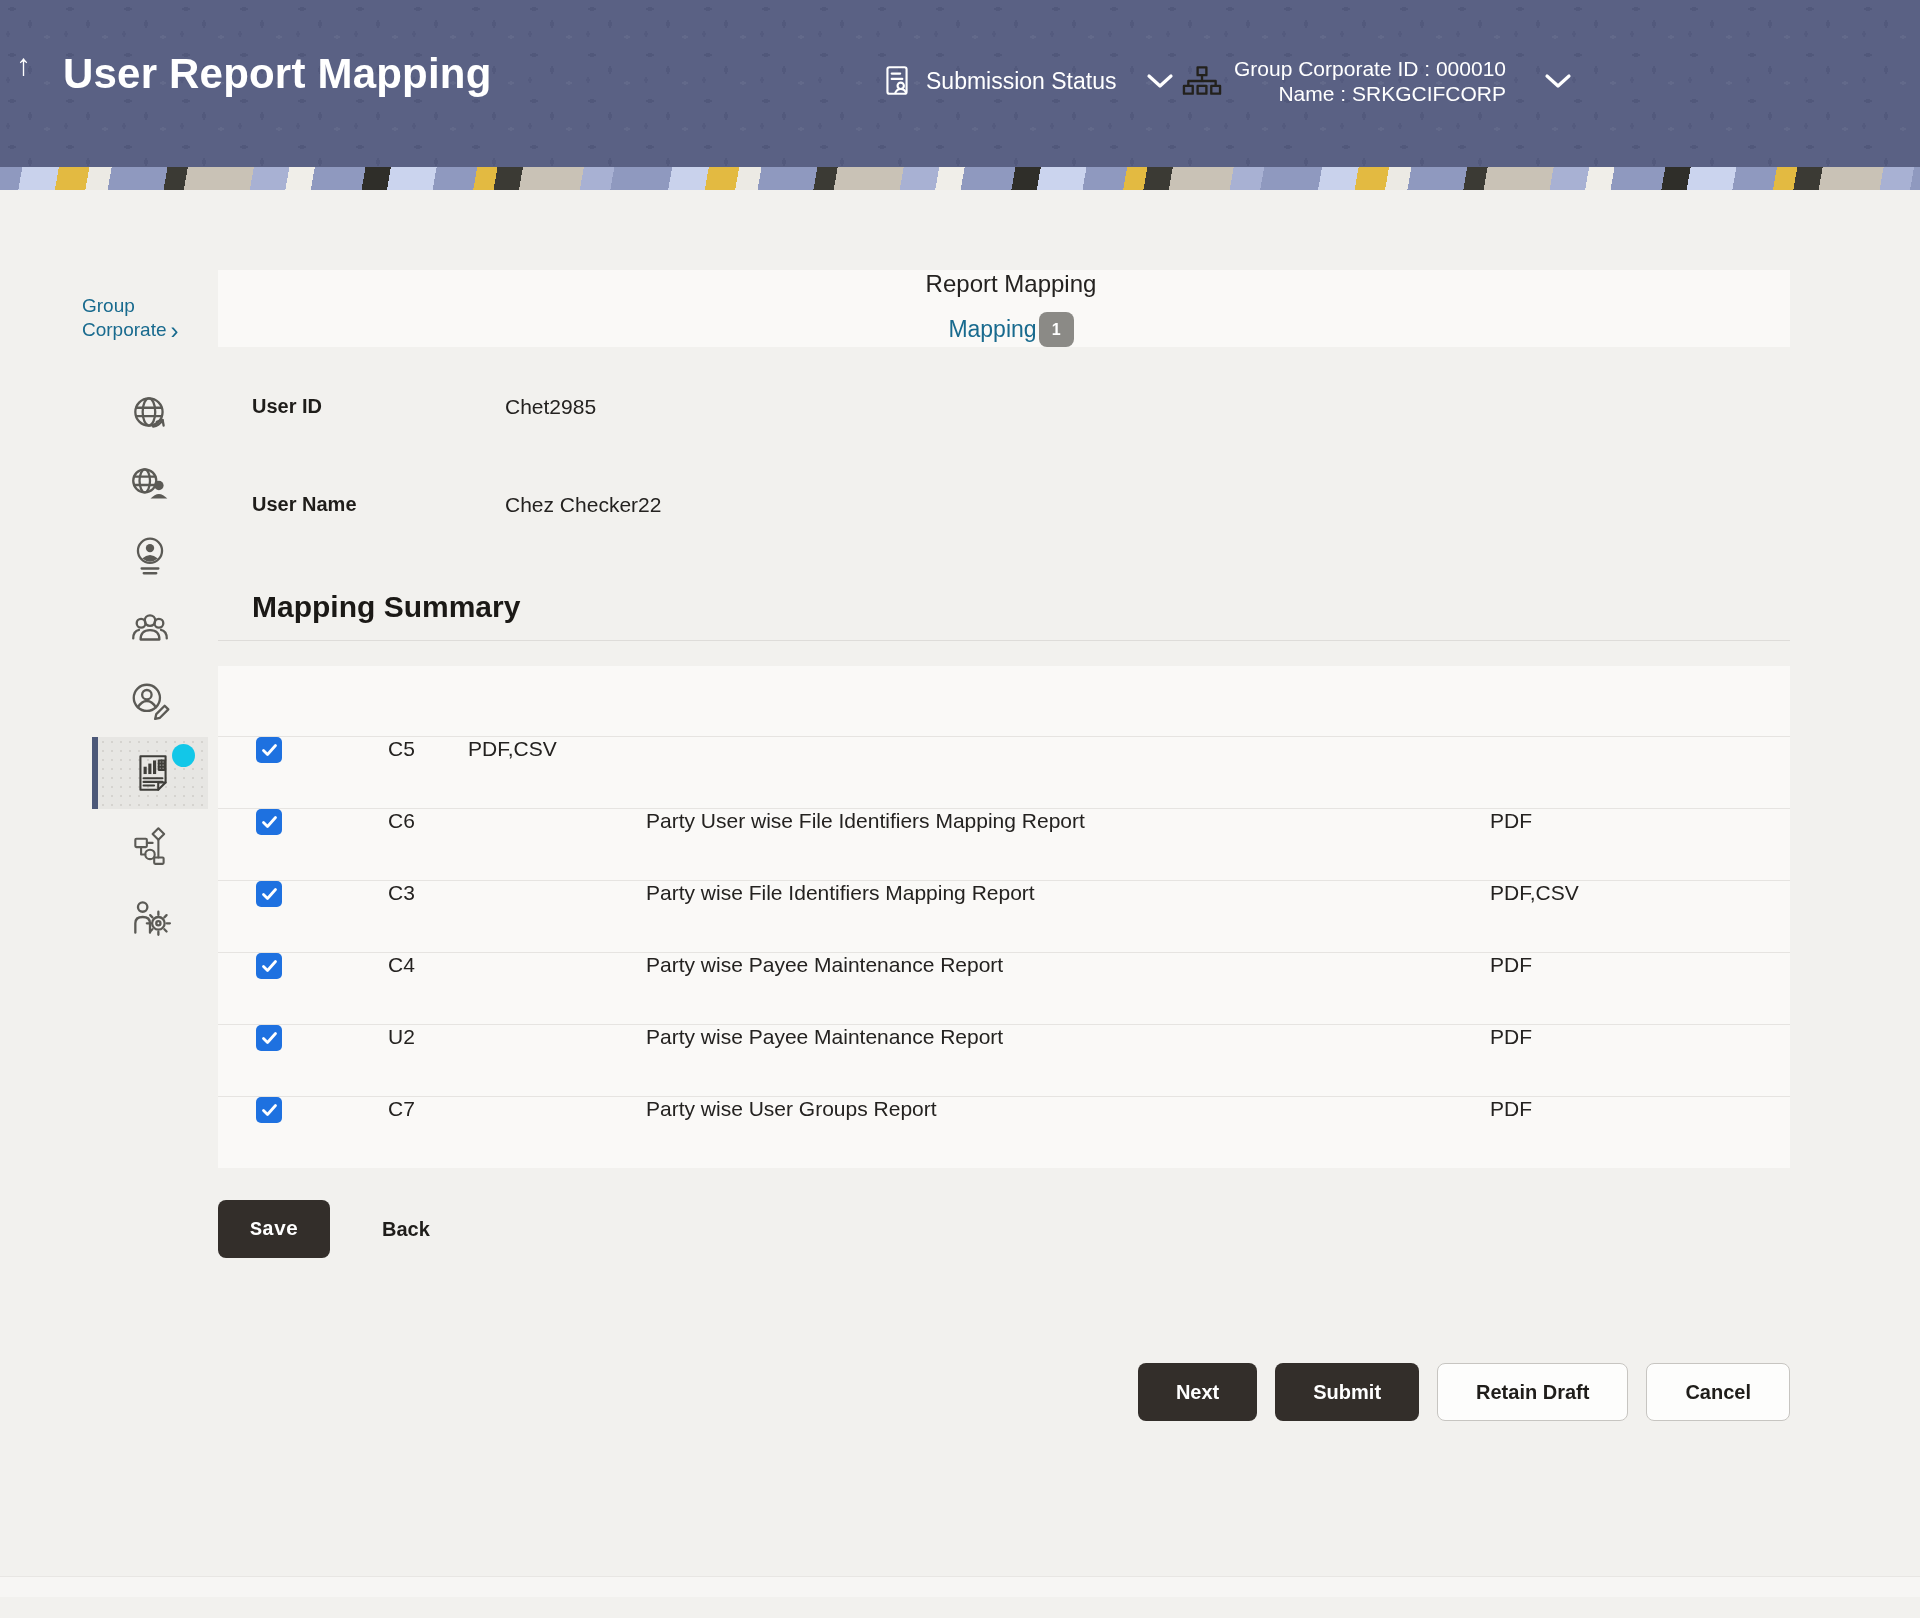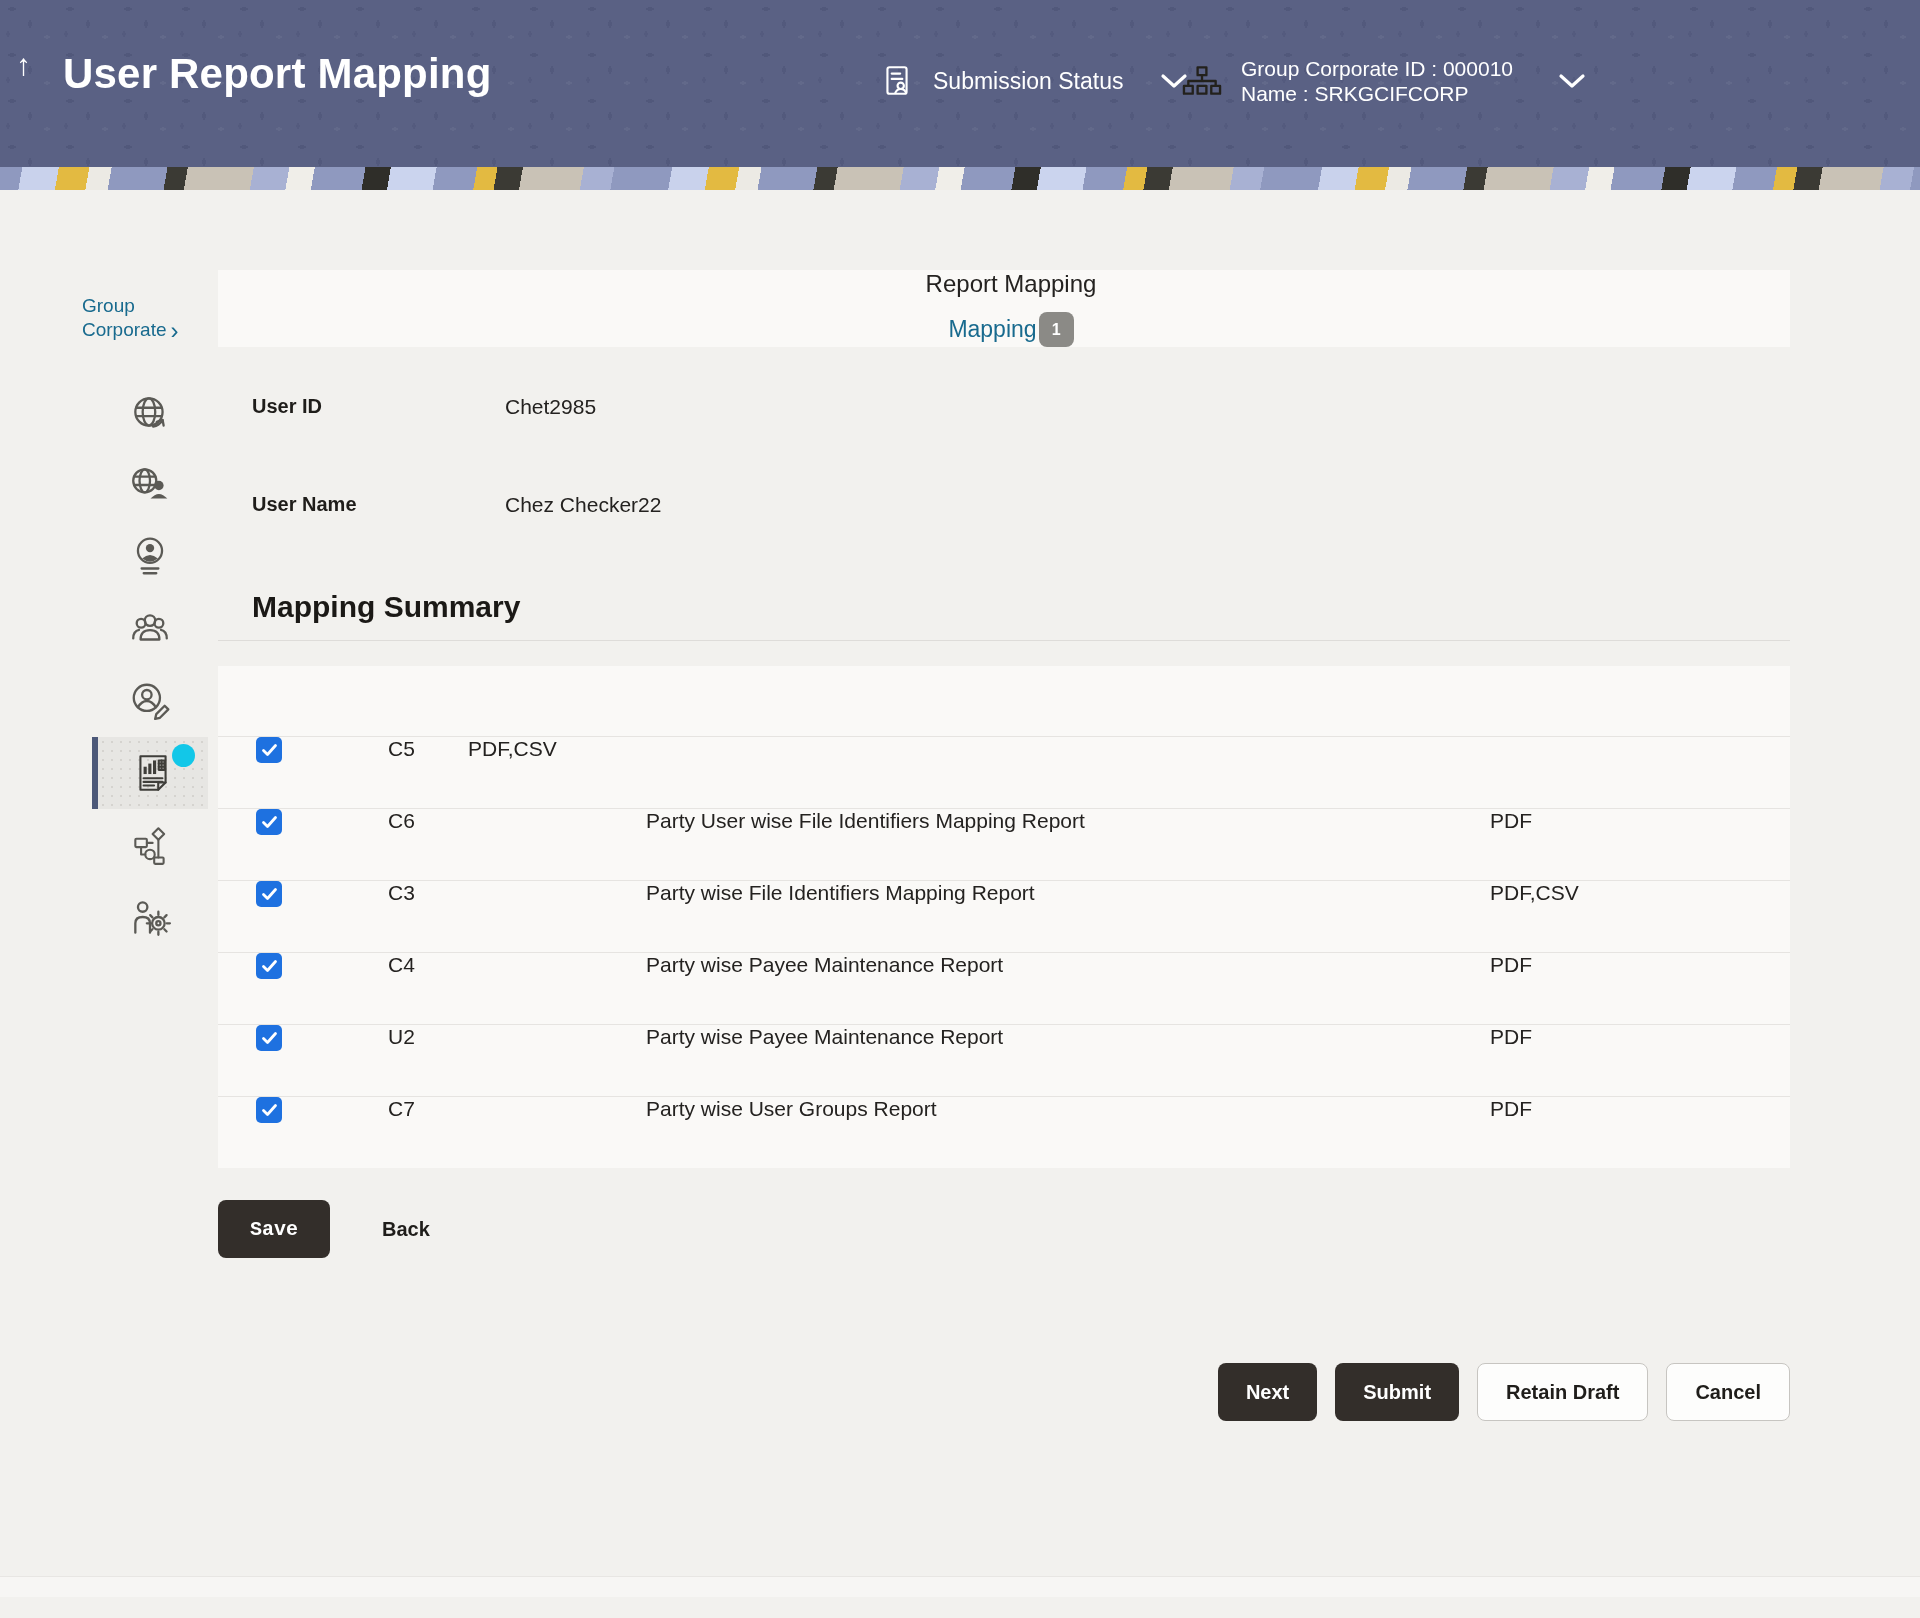--- a/index.html
+++ b/index.html
@@ -18,21 +18,21 @@
     background-color:#5A6184;
     background-image:
       radial-gradient(ellipse 7px 3px at 12px 9px,  rgba(30,36,70,.14) 55%, transparent 56%),
       radial-gradient(ellipse 3px 7px at 30px 24px, rgba(30,36,70,.12) 55%, transparent 56%),
       radial-gradient(ellipse 6px 3px at 47px 37px, rgba(255,255,255,.05) 55%, transparent 56%),
       radial-gradient(ellipse 3px 6px at 8px 34px,  rgba(30,36,70,.10) 55%, transparent 56%);
     background-size:58px 46px;
   }
   .back-top{ position:absolute; left:16px; top:50px; color:#fff; font-size:30px; line-height:1; }
   .app-title{ position:absolute; left:63px; top:50px; color:#fff; font-size:42px; font-weight:bold; letter-spacing:.2px; }
-  .hdr-group{ position:absolute; display:flex; align-items:center; gap:19px; color:#fff; }
+  .hdr-group{ position:absolute; display:flex; align-items:center; gap:12px; color:#fff;text-align:right; }
   .submission{ left:880px; top:64px; }
   .submission .lbl{ font-size:23px; }
   .submission .chev{ margin-left:18px; display:flex; }
   .corp-sel{ left:1182px; top:56px; }
   .corp-text{ font-size:21px; line-height:25px; }
   .corp-sel .chev{ margin-left:26px; display:flex; }
 
   
   .deco-strip{
     height:23px;
@@ -110,21 +110,21 @@
   .btn{
     border:none; border-radius:8px; font-family:inherit;
     font-size:20px; font-weight:600; height:58px;
   }
   .btn-dark{ background:#332E2A; color:#fff; }
   .btn-light{ background:#FDFDFC; color:#1F1D1A; border:1px solid #C7C5C1; }
   .btn-save{ width:112px;font-family:Liberation Mono, monospace; }
   .btn-text{ background:none; border:none; margin-left:52px; font-size:20px; font-weight:600; color:#1F1D1A; font-family:inherit; }
 
   .footer-actions{ margin-top:105px; display:flex; justify-content:flex-end; gap:18px; }
-  .footer-actions .btn{ padding:0 28px; }
+  .footer-actions .btn{ padding:0 38px; }
 
   
   .page-footer{
     position:absolute; left:0; bottom:0; width:100%; height:21px;
     background:#F7F6F4; border-top:1px solid #E8E6E3;
   }
 
   svg.icon{ display:block; }
 </style>
 </head>

